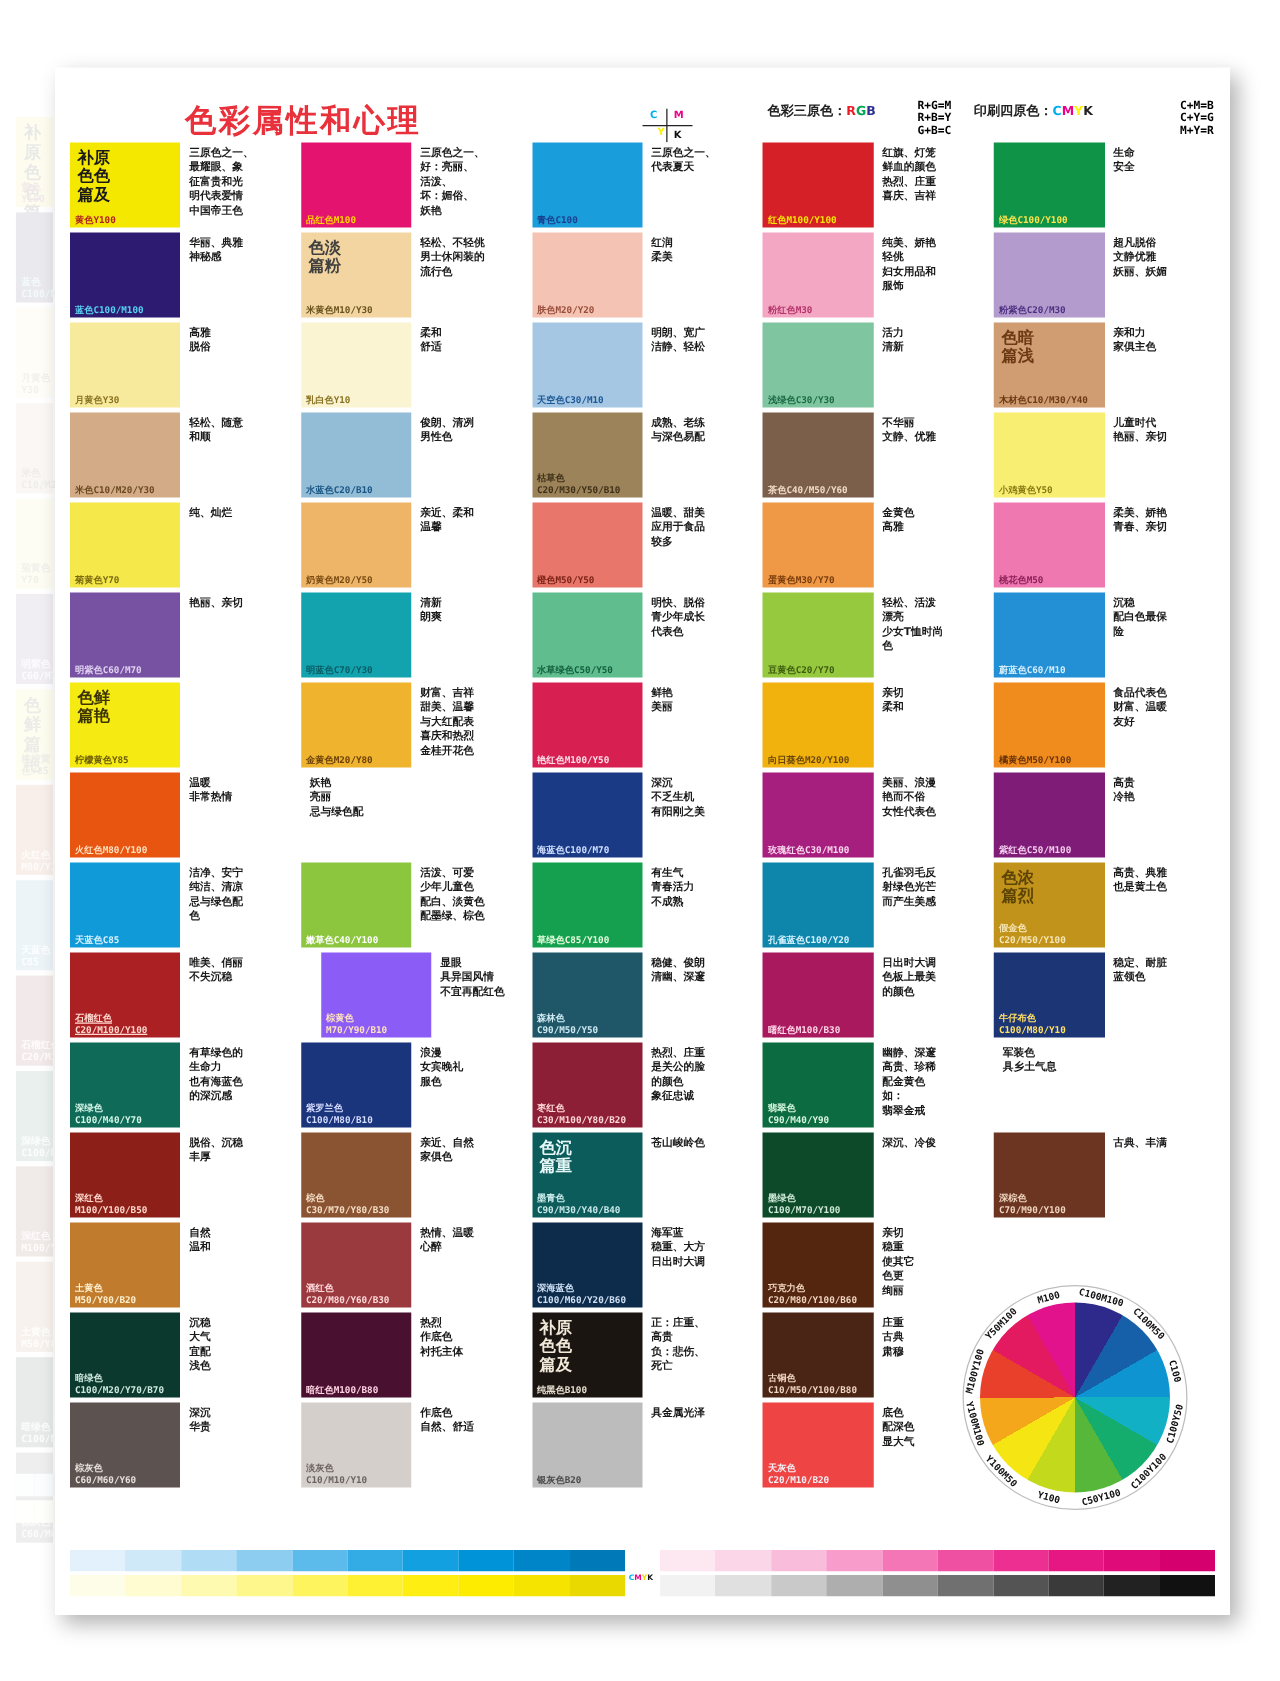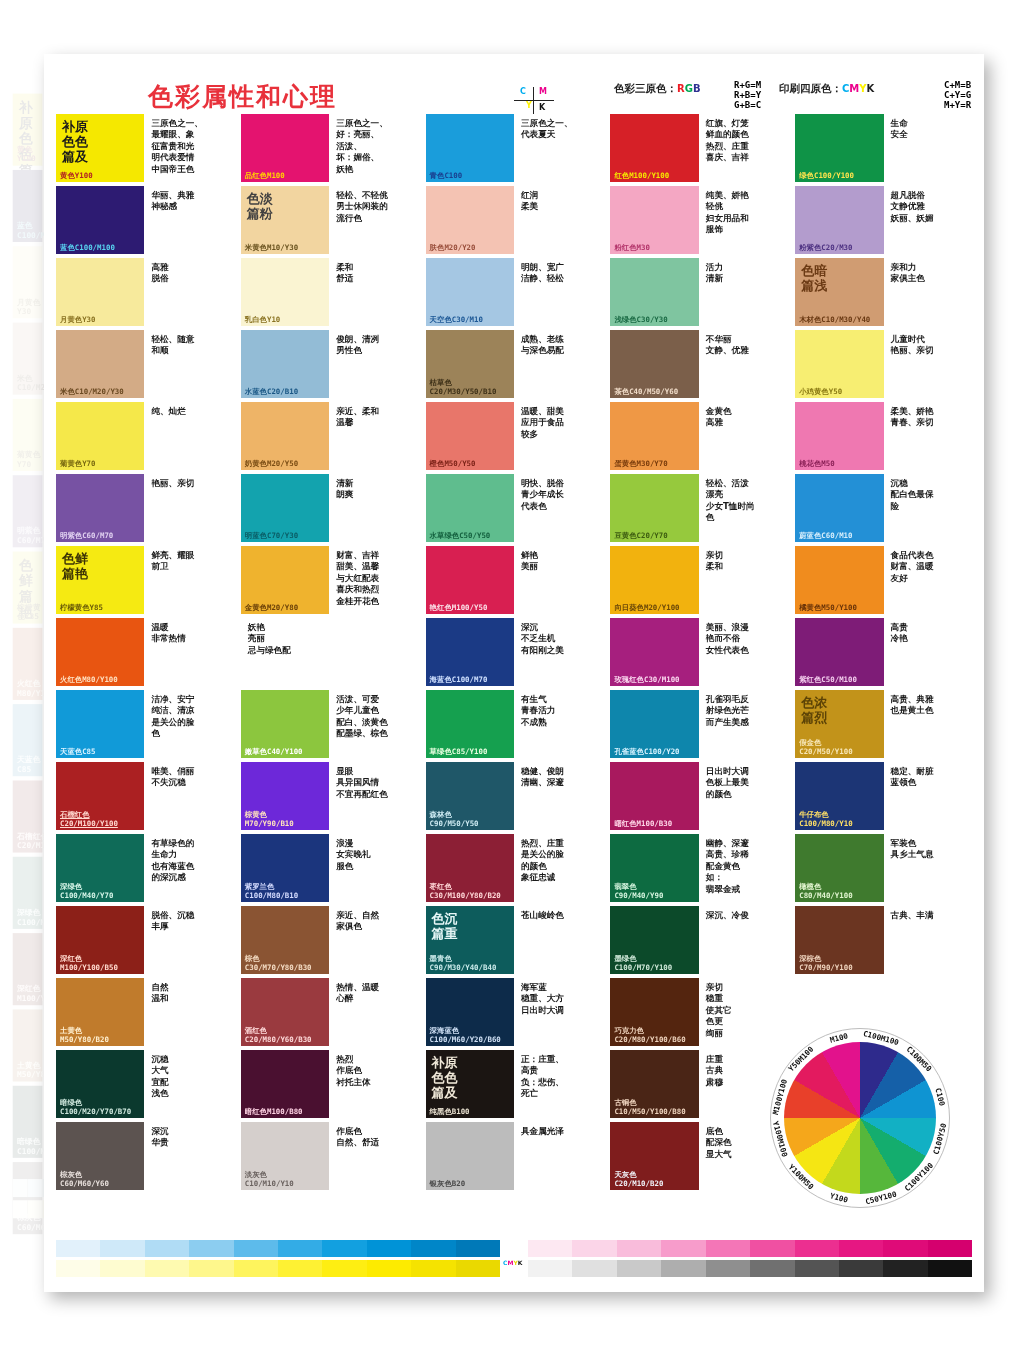--- a/index.html
+++ b/index.html
@@ -1187,22 +1187,20 @@
 险</div>
           </div>
         </div>
         <div class="row">
           <div class="cellpair">
             <div class="swatch" style="background: rgb(245, 234, 18);">
               <div class="sw-big" style="color: rgb(61, 52, 5);">色鲜
 篇艳</div>
               <div class="sw-label" style="color: rgb(107, 92, 8);">柠檬黄色Y85</div>
             </div>
-            <div class="desc">鲜亮、耀眼
-前卫</div>
           </div>
           <div class="cellpair">
             <div class="swatch" style="background: rgb(239, 179, 46);">
               <div class="sw-label" style="color: rgb(107, 65, 8);">金黄色M20/Y80</div>
             </div>
             <div class="desc">财富、吉祥
 甜美、温馨
 与大红配表
 喜庆和热烈
 金桂开花色</div>
@@ -1267,21 +1265,21 @@
 冷艳</div>
           </div>
         </div>
         <div class="row">
           <div class="cellpair">
             <div class="swatch" style="background: rgb(17, 154, 216);">
               <div class="sw-label" style="color: rgb(217, 242, 255);">天蓝色C85</div>
             </div>
             <div class="desc">洁净、安宁
 纯洁、清凉
-是关公的脸
+忌与绿色配
 色</div>
           </div>
           <div class="cellpair">
             <div class="swatch" style="background: rgb(140, 198, 62);">
               <div class="sw-label" style="color: rgb(255, 255, 255);">嫩草色C40/Y100</div>
             </div>
             <div class="desc">活泼、可爱
 少年儿童色
 配白、淡黄色
 配墨绿、棕色</div>
@@ -1316,21 +1314,21 @@
         <div class="row">
           <div class="cellpair">
             <div class="swatch" style="background: rgb(171, 32, 34);">
               <div class="sw-label" style="color: rgb(255, 217, 208); text-decoration: underline;">石榴红色
 C20/M100/Y100</div>
             </div>
             <div class="desc">唯美、俏丽
 不失沉稳</div>
           </div>
           <div class="cellpair">
-            <div class="swatch" style="background: #6d28d9;">
+            <div class="swatch" style="background: #8b5cf6; margin-left: 16px;">
               <div class="sw-label" style="color: rgb(255, 227, 189);">棕黄色
 M70/Y90/B10</div>
             </div>
             <div class="desc">显眼
 具异国风情
 不宜再配红色</div>
           </div>
           <div class="cellpair">
             <div class="swatch" style="background: rgb(31, 87, 104);">
               <div class="sw-label" style="color: rgb(205, 234, 242);">森林色
@@ -1391,24 +1389,20 @@
               <div class="sw-label" style="color: rgb(213, 245, 223);">翡翠色
 C90/M40/Y90</div>
             </div>
             <div class="desc">幽静、深邃
 高贵、珍稀
 配金黄色
 如：
 翡翠金戒</div>
           </div>
           <div class="cellpair">
-            <div class="swatch" style="background: rgb(63, 122, 46);">
-              <div class="sw-label" style="color: rgb(226, 245, 208);">橄榄色
-C80/M40/Y100</div>
-            </div>
             <div class="desc">军装色
 具乡土气息</div>
           </div>
         </div>
         <div class="row">
           <div class="cellpair">
             <div class="swatch" style="background: rgb(140, 32, 24);">
               <div class="sw-label" style="color: rgb(255, 216, 204);">深红色
 M100/Y100/B50</div>
             </div>
@@ -1545,21 +1539,21 @@
             <div class="desc">作底色
 自然、舒适</div>
           </div>
           <div class="cellpair">
             <div class="swatch" style="background: rgb(188, 188, 188);">
               <div class="sw-label" style="color: rgb(74, 74, 74);">银灰色B20</div>
             </div>
             <div class="desc">具金属光泽</div>
           </div>
           <div class="cellpair">
-            <div class="swatch" style="background: #7f1d1d;">
+            <div class="swatch" style="background: #ef4444;">
               <div class="sw-label" style="color: rgb(240, 242, 248);">天灰色
 C20/M10/B20</div>
             </div>
             <div class="desc">底色
 配深色
 显大气</div>
           </div>
           <div class="empty-pair"></div>
         </div>
       </div>

